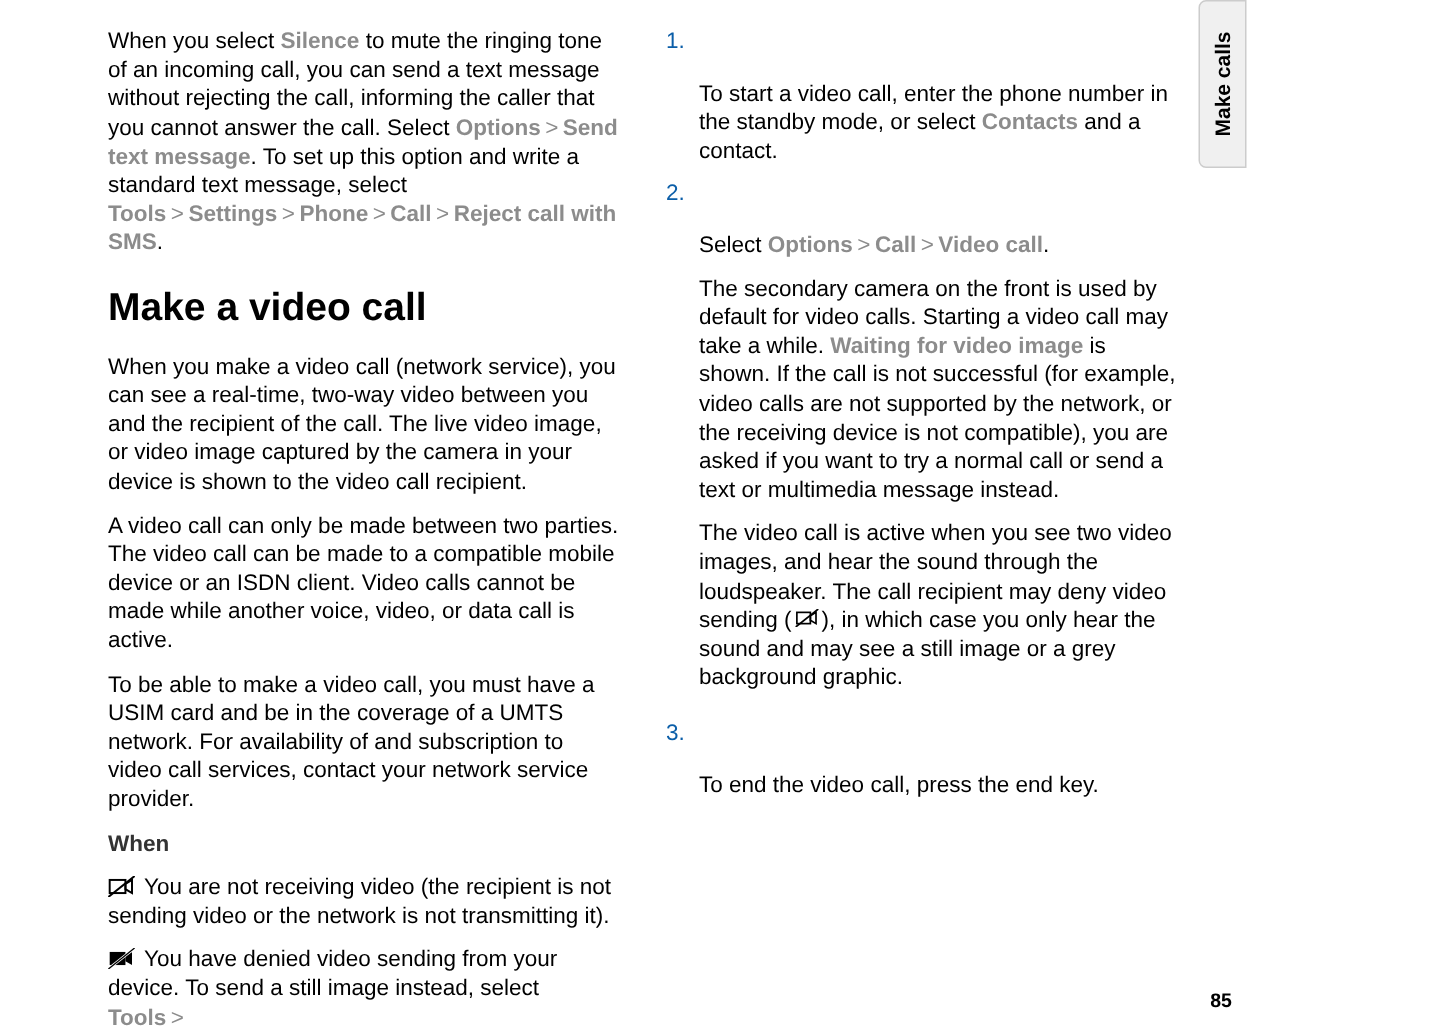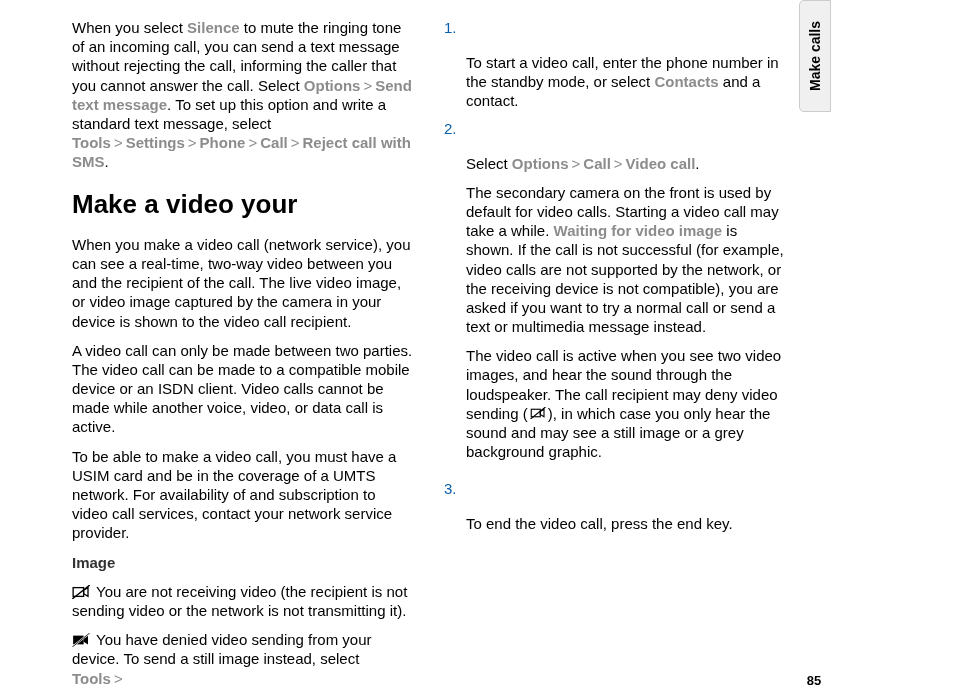--- a/index.html
+++ b/index.html
@@ -75,20 +75,21 @@
   }
   .tab-text {
     transform: rotate(-90deg);
     white-space: nowrap;
     font-weight: 700;
     font-size: 14px;
   }
   .page-num {
     font-size: 13px;
     font-weight: 700;
+    padding-bottom: 14px;
     padding-right: 2px;
   }
   
   .draft {
     position: absolute;
     left: 10px;
     bottom: 20px;
     transform: rotate(-90deg);
     transform-origin: left bottom;
     font-size: 46px;
@@ -104,27 +105,27 @@
 
 <div class="page">
 
   <div class="content">
 
     <div class="col">
       <p class="para">
         <span>When you select </span><span class="gray-bold">Silence</span><span> to mute the ringing tone of an incoming call, you can send a text message without rejecting the call, informing the caller that you cannot answer the call. Select </span><span class="gray-bold">Options</span><span class="gt">&gt;</span><span class="gray-bold">Send text message</span><span>. To set up this option and write a standard text message, select </span><span class="gray-bold">Tools</span><span class="gt">&gt;</span><span class="gray-bold">Settings</span><span class="gt">&gt;</span><span class="gray-bold">Phone</span><span class="gt">&gt;</span><span class="gray-bold">Call</span><span class="gt">&gt;</span><span class="gray-bold">Reject call with SMS</span><span>.</span>
       </p>
 
-      <div class="h2">Make a video your</div>
+      <div class="h2">Make a video call</div>
 
       <p class="para">When you make a video call (network service), you can see a real-time, two-way video between you and the recipient of the call. The live video image, or video image captured by the camera in your device is shown to the video call recipient.</p>
       <p class="para">A video call can only be made between two parties. The video call can be made to a compatible mobile device or an ISDN client. Video calls cannot be made while another voice, video, or data call is active.</p>
       <p class="para">To be able to make a video call, you must have a USIM card and be in the coverage of a UMTS network. For availability of and subscription to video call services, contact your network service provider.</p>
 
-      <p class="para"><span class="bold-inline">Image</span></p>
+      <p class="para"><span class="bold-inline">When</span></p>
 
       <p class="para">
         <span class="inline-icon">
           <svg viewBox="0 0 20 16" width="18" height="14">
             <rect x="1" y="3" width="12" height="10" stroke="#000" fill="none" stroke-width="1.5"></rect>
             <path d="M13 6 L18 3 L18 13 L13 10 Z" stroke="#000" fill="none" stroke-width="1.5"></path>
             <line x1="0" y1="16" x2="20" y2="0" stroke="#000" stroke-width="1.5"></line>
           </svg>
         </span><span>You are not receiving video (the recipient is not sending video or the network is not transmitting it).</span>
       </p>

